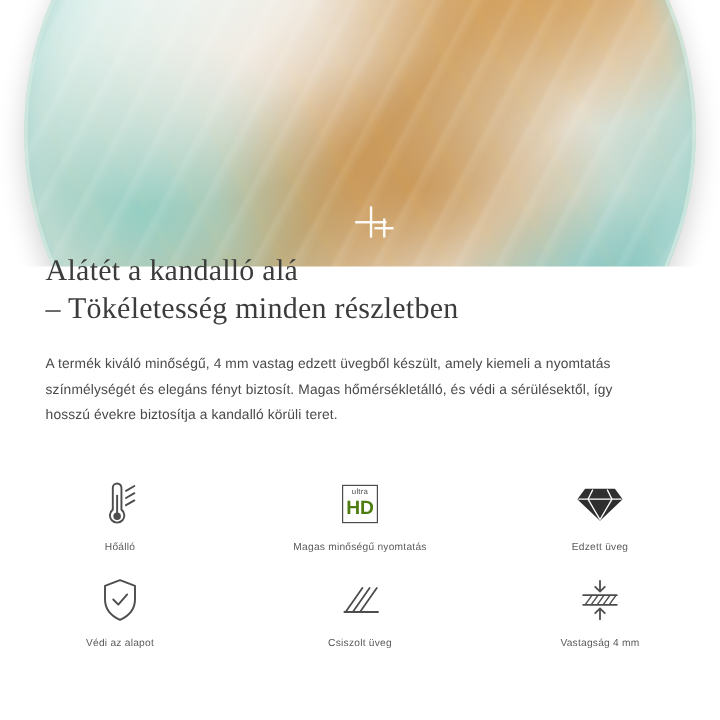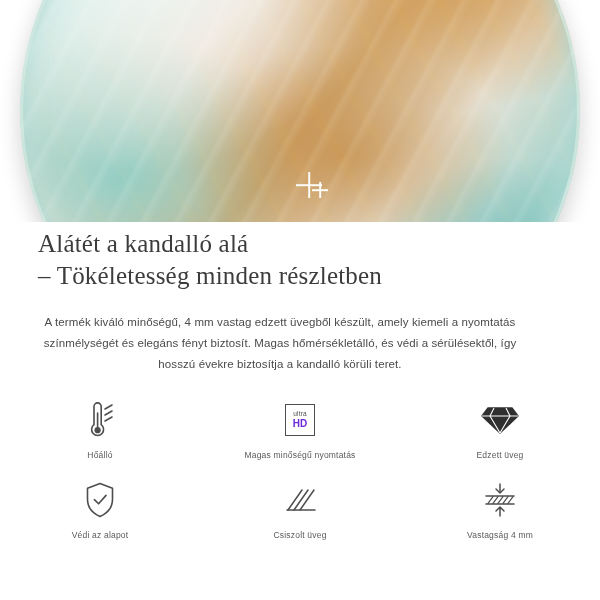--- a/index.html
+++ b/index.html
@@ -81,21 +81,21 @@
   }
   .hero-sparkle::before { width: 26px; height: 1.6px; }
   .hero-sparkle::after  { width: 1.6px; height: 26px; }
   .hero-sparkle.s2 { left: 312px; top: 182px; width: 16px; height: 16px; }
   .hero-sparkle.s2::before { width: 16px; }
   .hero-sparkle.s2::after { height: 16px; }
 
   
   .content {
     position: absolute;
-    top: 228px;
+    top: 210px;
     left: 0;
     width: 600px;
   }
   .headline {
     font-family: "Liberation Serif", serif;
     font-size: 25px;
     line-height: 32px;
     color: #3c3c3c;
     font-weight: 400;
     margin: 0;
@@ -105,21 +105,20 @@
   .headline .l2 { display: block; }
 
   .body-copy {
     margin: 20px 0 0 0;
     padding: 0 38px 0 38px;
     width: 560px;
     font-size: 11.5px;
     line-height: 21px;
     color: #4a4a4a;
     letter-spacing: 0.1px;
-    text-align: center;
   }
 
   
   .features {
     position: absolute;
     top: 398px;
     left: 0;
     width: 600px;
     display: grid;
     grid-template-columns: repeat(3, 1fr);
@@ -148,21 +147,21 @@
     width: 30px;
     height: 32px;
     border: 1.6px solid #4d4d4d;
     display: flex;
     flex-direction: column;
     align-items: center;
     justify-content: center;
     line-height: 1;
   }
   .ultrahd-box .u1 { font-size: 6.5px; color: #4d4d4d; letter-spacing: 0.2px; }
-  .ultrahd-box .u2 { font-size: 10px; font-weight: bold; color: #6d28d9; margin-top: 1px; }
+  .ultrahd-box .u2 { font-size: 16px; font-weight: bold; color: #4d7c0f; margin-top: 1px; }
 </style>
 </head>
 <body>
 
 <div class="hero">
   <div class="hero-disc">
     <div class="hero-rim"></div>
   </div>
   <div class="hero-sparkle"></div>
   <div class="hero-sparkle s2"></div>

